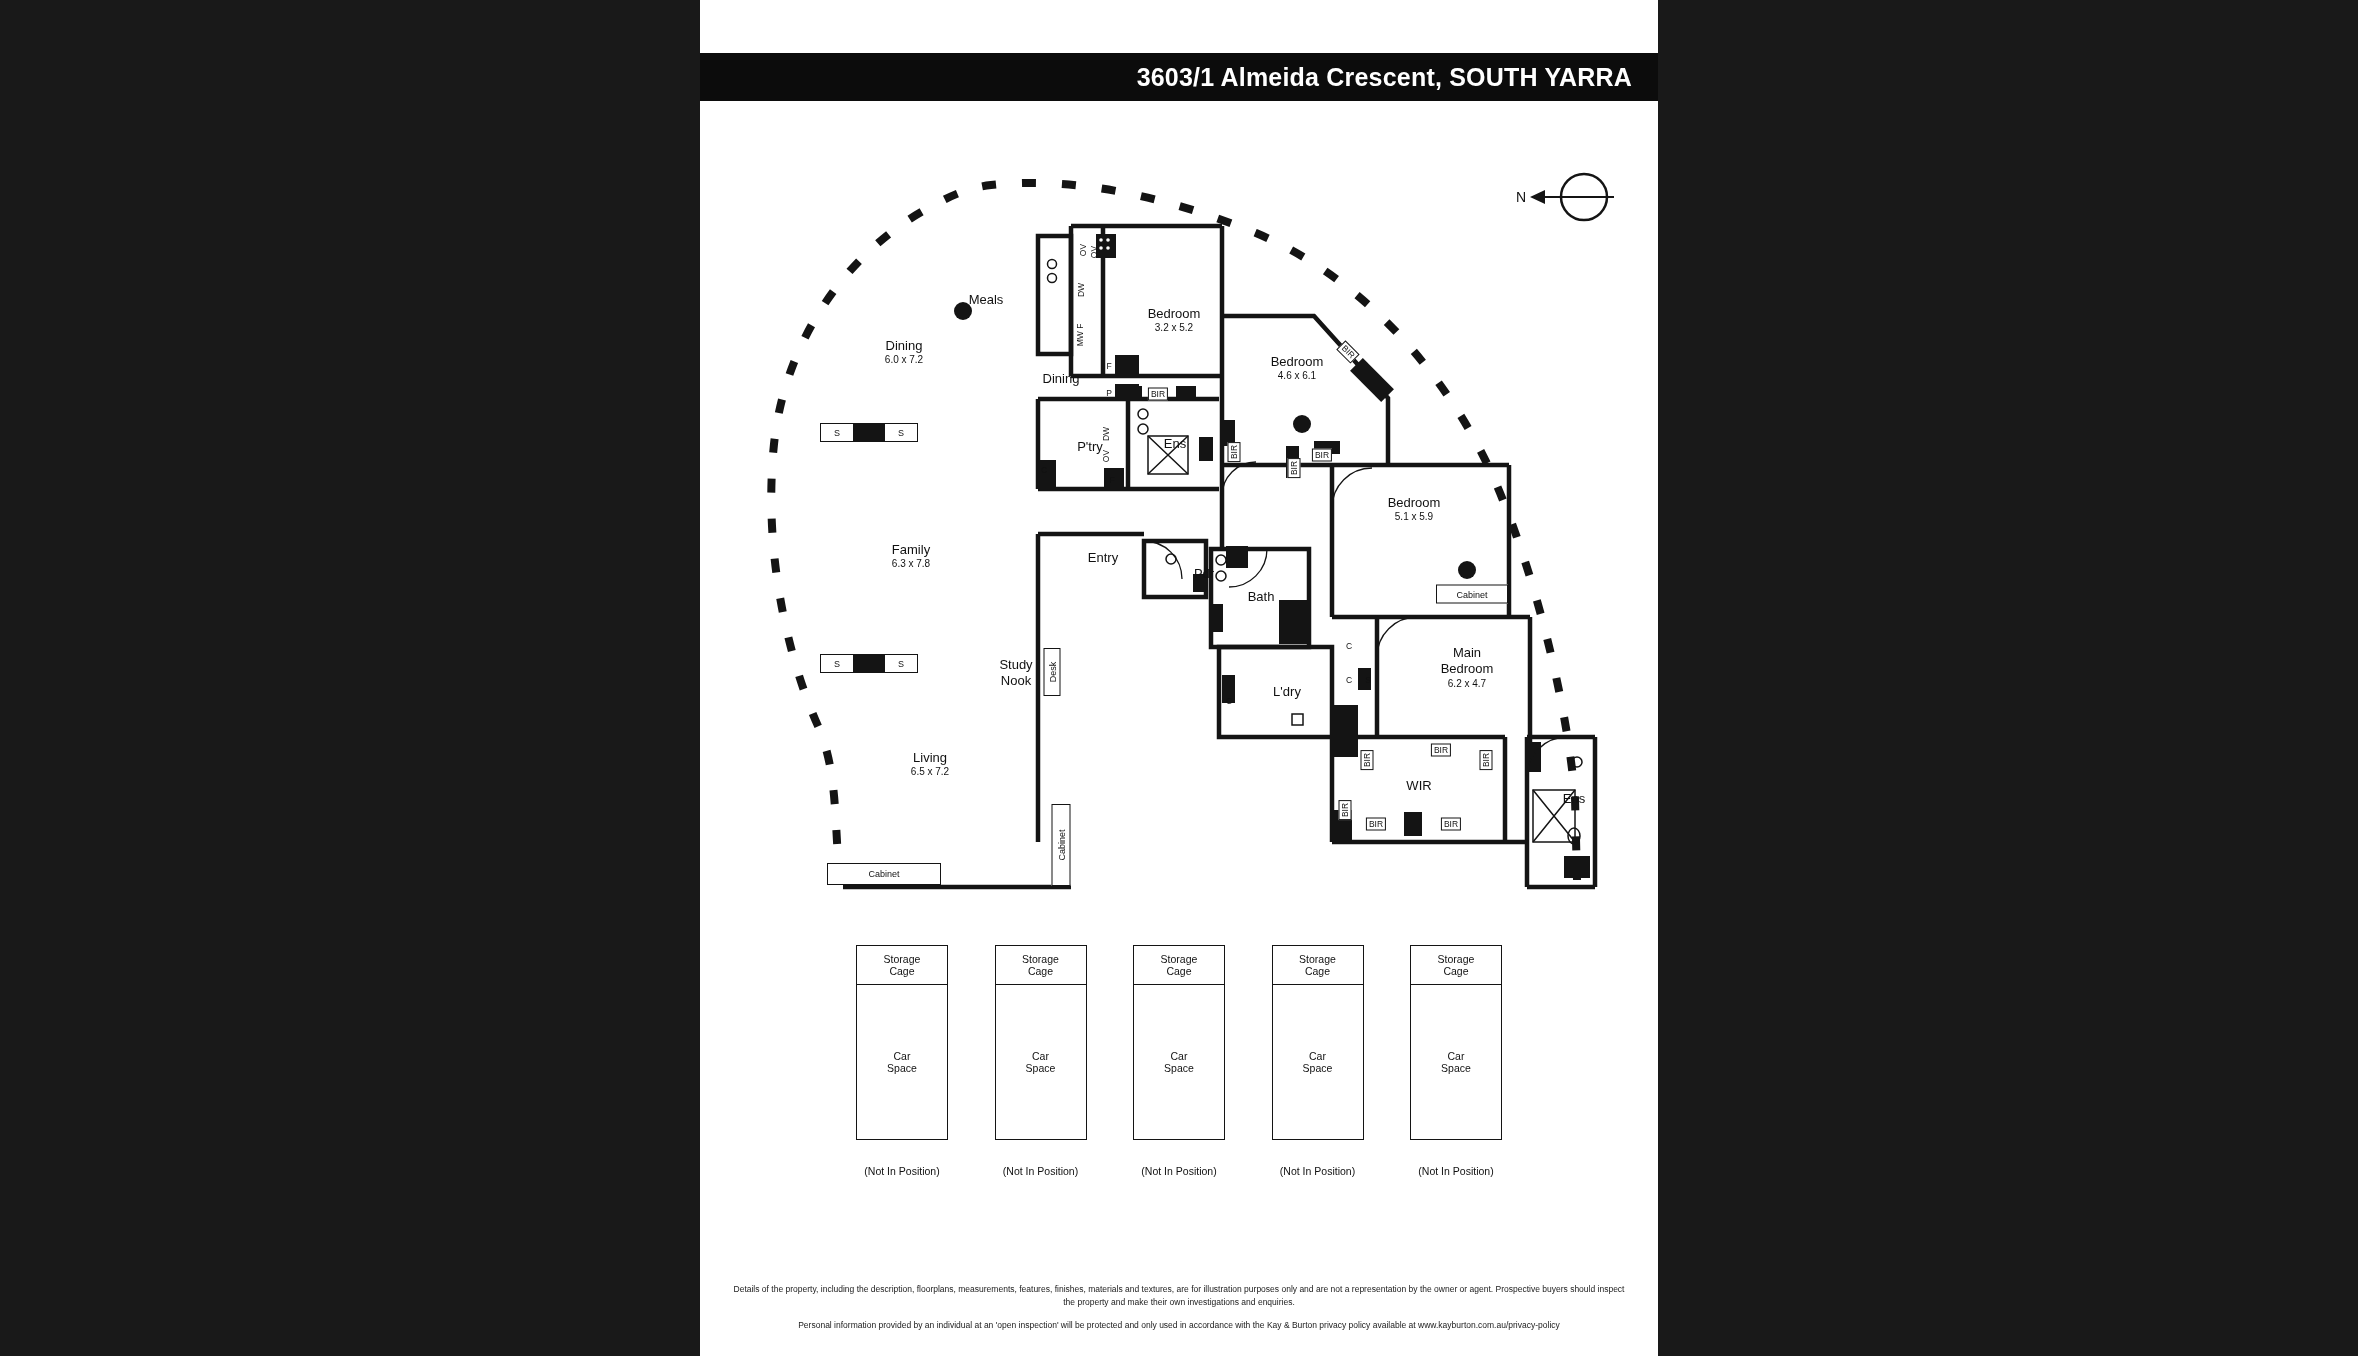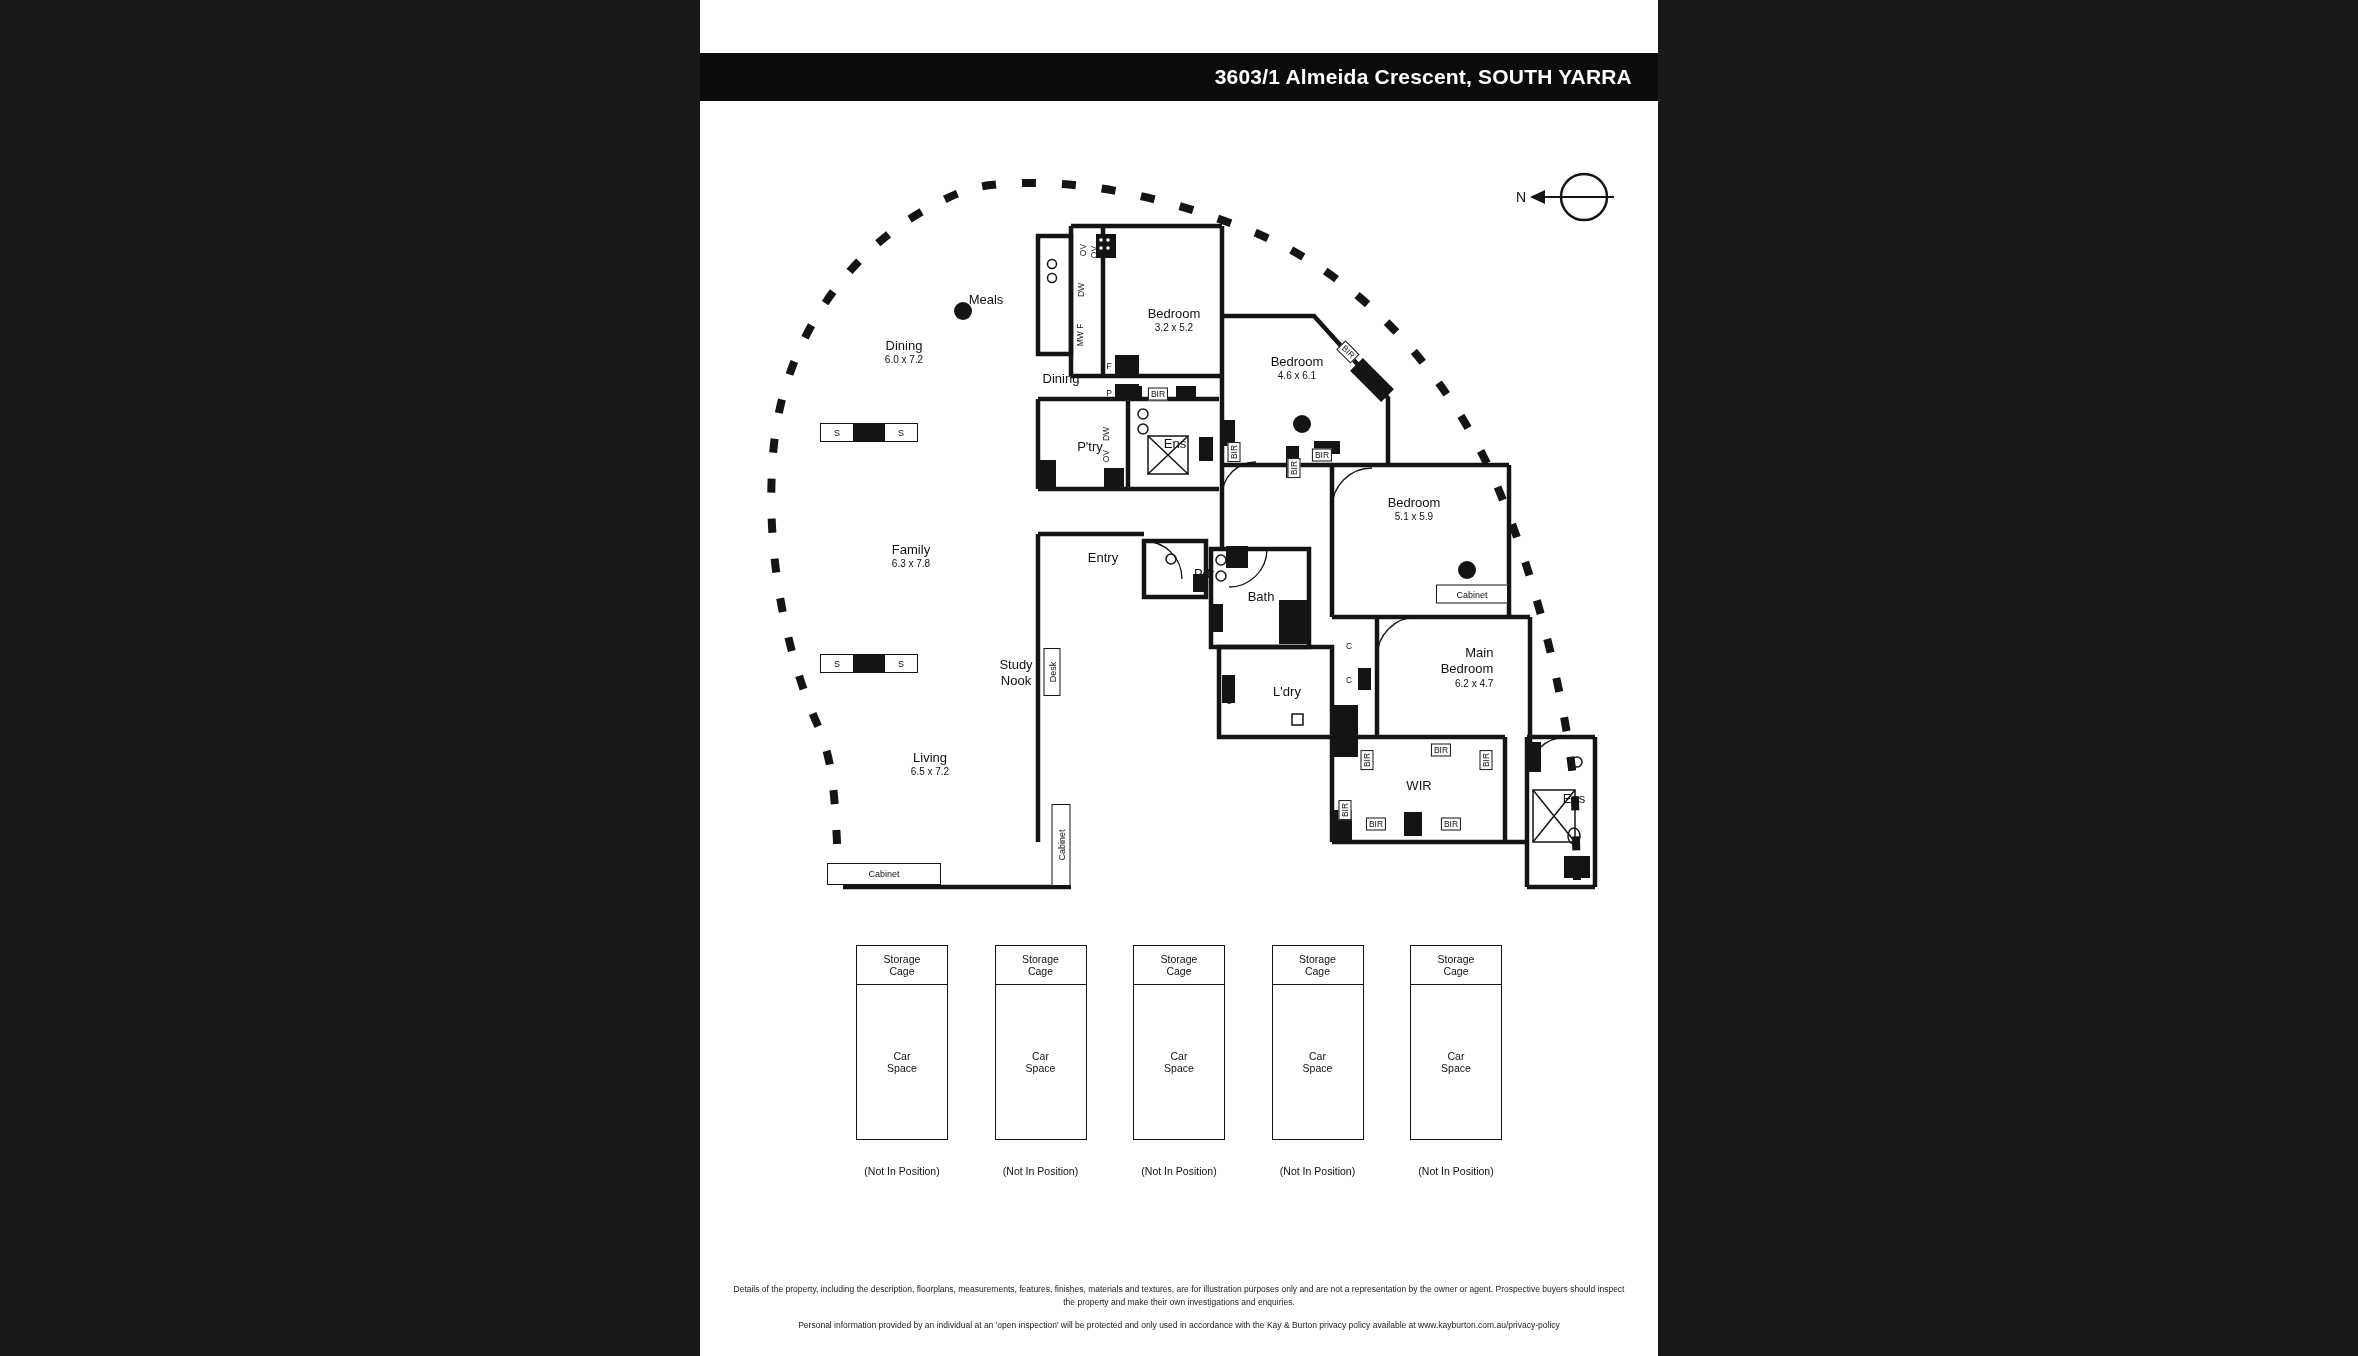--- a/index.html
+++ b/index.html
@@ -1,20 +1,20 @@
 <!DOCTYPE html>
 <html><head>
 <meta charset="utf-8">
 <style>
   html,body{margin:0;padding:0;}
   body{background:#191919;font-family:"Liberation Sans",sans-serif;}
   .page{position:relative;width:958px;height:1356px;margin:0 auto;background:#ffffff;overflow:hidden;}
   .titlebar{position:absolute;left:0;top:53px;width:100%;height:48px;background:#0c0c0c;color:#fff;
     display:flex;align-items:center;justify-content:flex-end;box-sizing:border-box;padding-right:26px;
-    font-size:21px;font-weight:bold;letter-spacing:.2px;}
+    font-size:25px;font-weight:bold;letter-spacing:.2px;}
   svg{position:absolute;left:0;top:0;}
   .lbl{position:absolute;transform:translate(-50%,-50%);text-align:center;color:#111;
     font-size:13px;line-height:1.25;white-space:nowrap;}
   .dims{font-size:10px;}
   .tiny{font-size:8.5px;}
   .vert{transform:translate(-50%,-50%) rotate(-90deg);}
   .diag{transform:translate(-50%,-50%) rotate(45deg);}
   .bir{position:absolute;transform:translate(-50%,-50%);font-size:8.5px;line-height:11px;
     padding:0 2px;background:#fff;border:1px solid #141414;color:#111;white-space:nowrap;}
   .bir.vert{transform:translate(-50%,-50%) rotate(-90deg);}
@@ -157,21 +157,21 @@
     <div class="dims">6.3 x 7.8</div>
   </div>
   <div class="lbl" style="left:403px;top:558px;">Entry</div>
   <div class="lbl" style="left:504px;top:574px;">Pdr</div>
   <div class="lbl" style="left:561px;top:597px;">Bath</div>
   <div class="lbl" style="left:316px;top:673px;">
     <div>Study</div>
     <div>Nook</div>
   </div>
   <div class="lbl" style="left:587px;top:692px;">L'dry</div>
-  <div class="lbl" style="left:767px;top:667px;text-align:right;">
+  <div class="lbl" style="left:767px;top:667px;">
     <div>Main</div>
     <div>Bedroom</div>
     <div class="dims">6.2 x 4.7</div>
   </div>
   <div class="lbl" style="left:230px;top:764px;">
     <div>Living</div>
     <div class="dims">6.5 x 7.2</div>
   </div>
   <div class="lbl" style="left:719px;top:786px;">WIR</div>
   <div class="lbl" style="left:874px;top:799px;">Ens</div>

